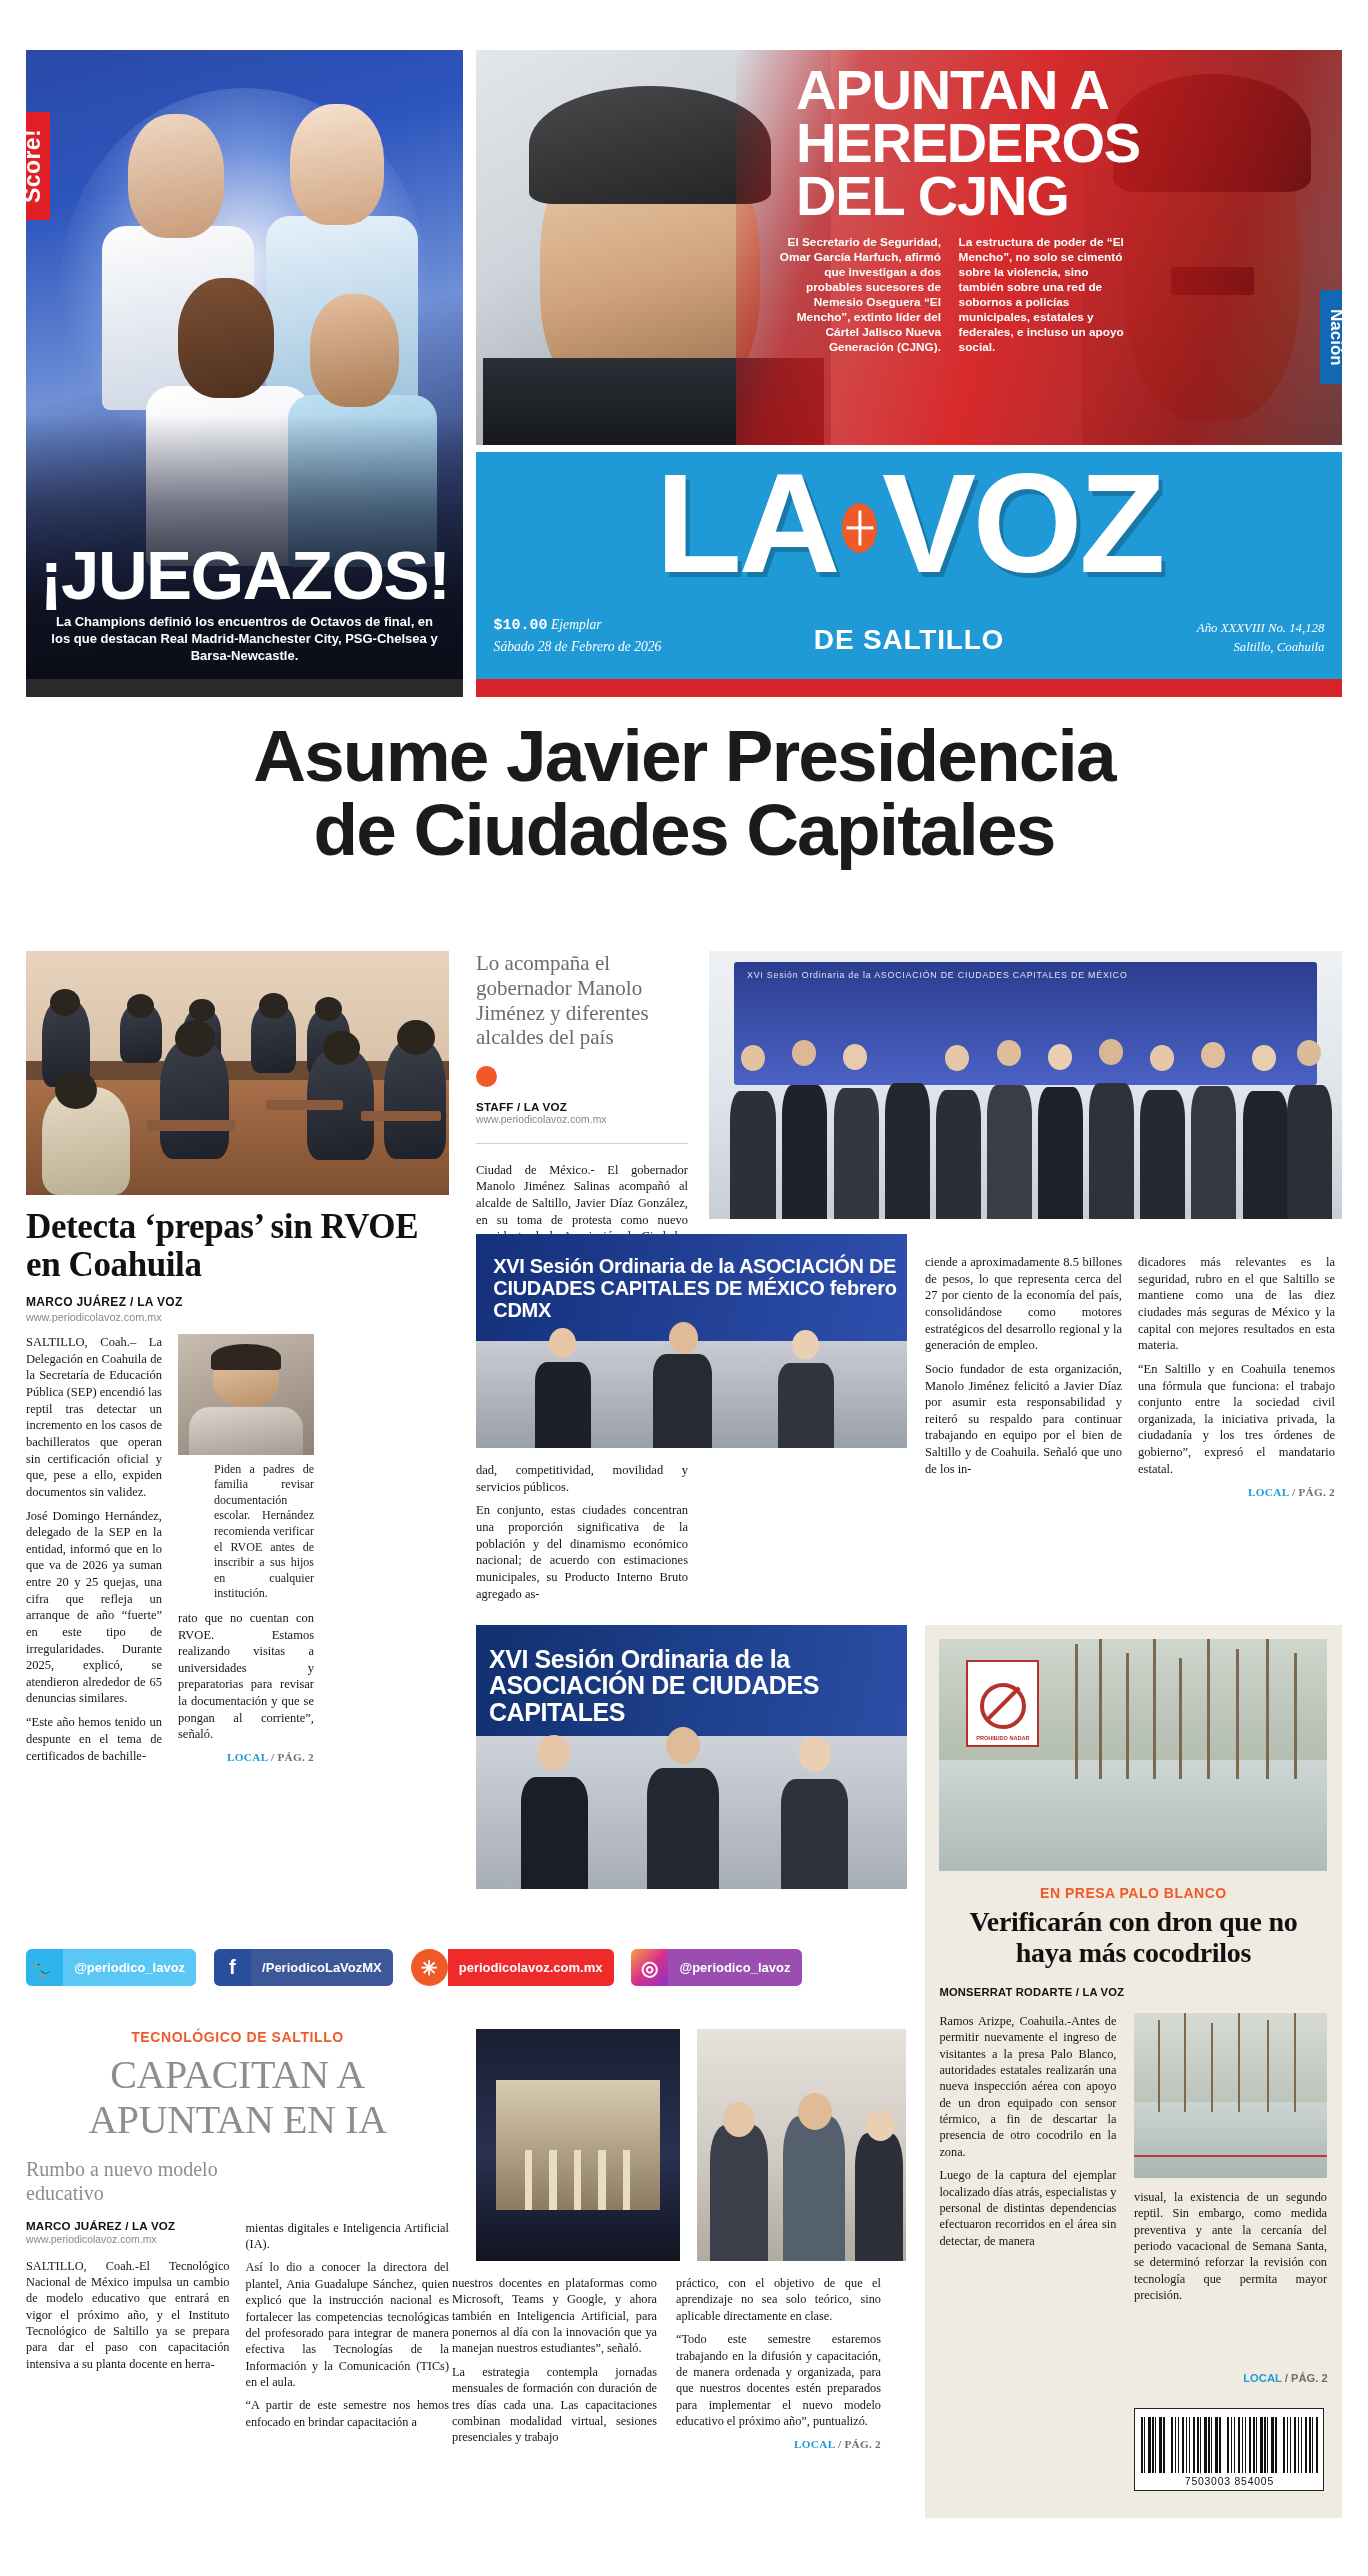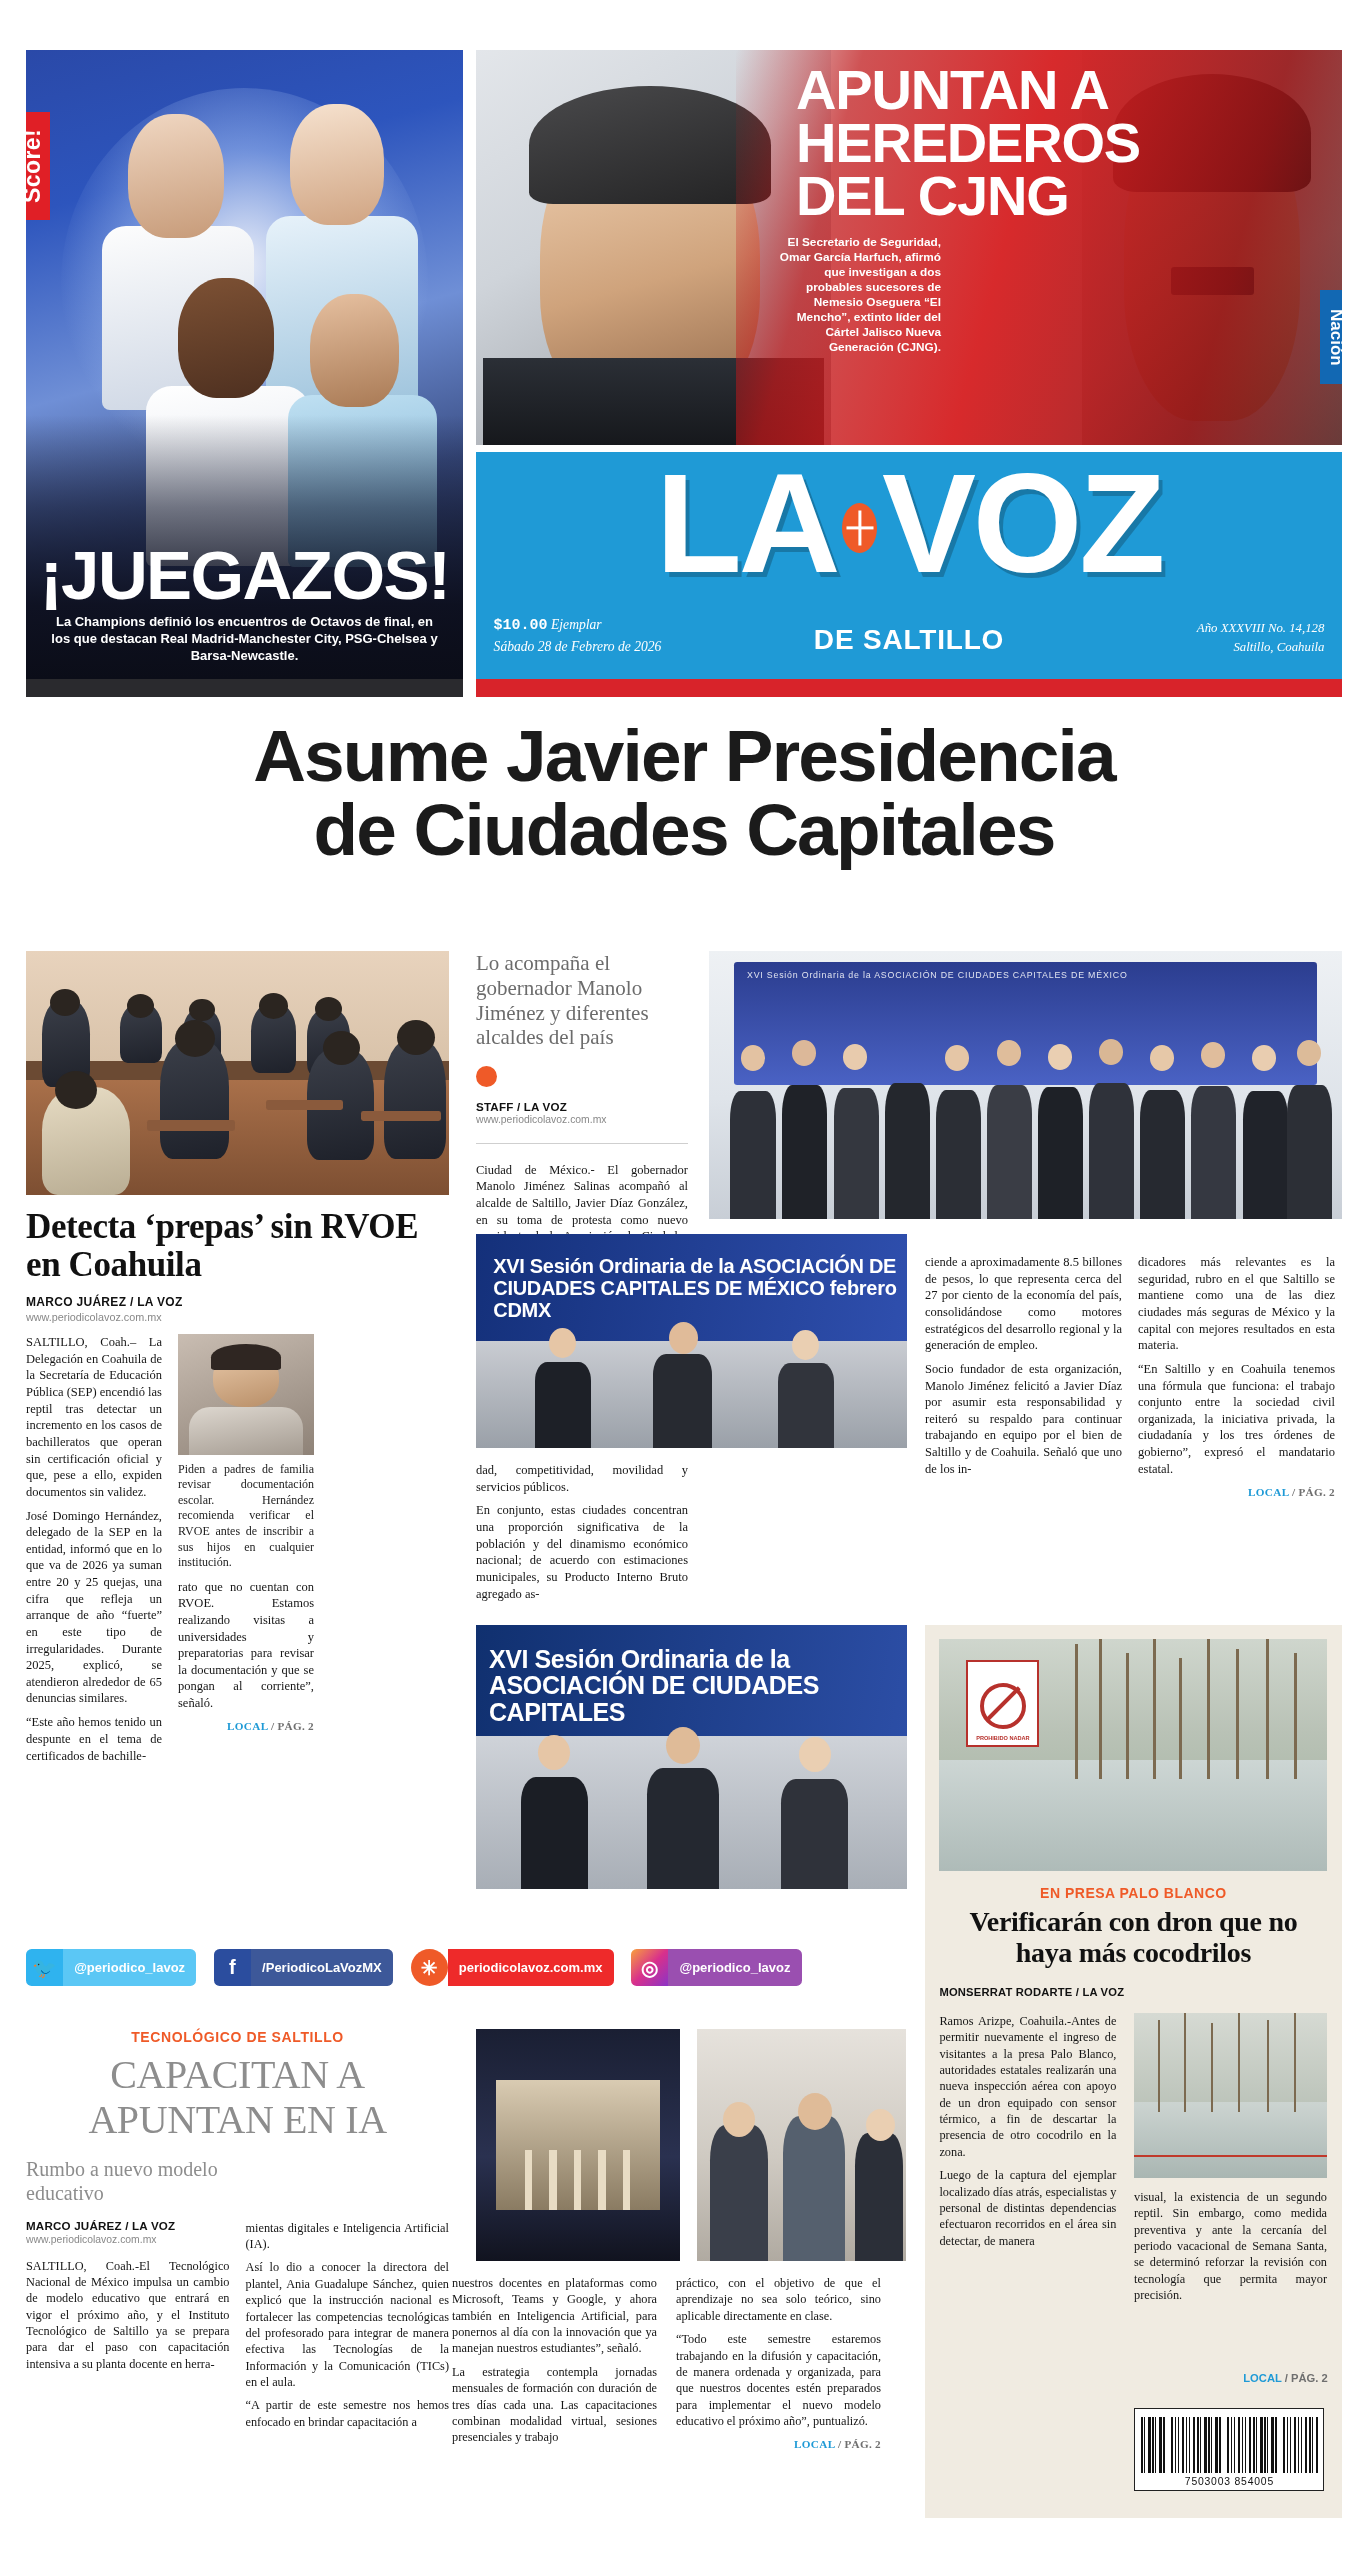--- a/index.html
+++ b/index.html
@@ -96,21 +96,21 @@
 
   .headA{font-family:"Liberation Serif",serif;font-weight:bold;font-size:35px;line-height:1.08;color:#111;margin-top:12.8px;letter-spacing:-0.4px;}
   .bylineA{font-size:12px;font-weight:bold;color:#111;letter-spacing:0.3px;margin-top:11.2px;}
   .siteA{font-size:10.8px;color:#888;margin-top:2.4px;}
   .bodyA{display:flex;gap:16px;margin-top:11.2px;}
   .bodyA .bc{width:136px;font-family:"Liberation Serif",serif;font-size:12.5px;line-height:1.33;text-align:justify;color:#151515;}
   .photoA2{width:136px;height:121px;background:linear-gradient(160deg,#c9bdb2,#8e8277);position:relative;overflow:hidden;margin-bottom:6.4px;}
   .photoA2 .pface{position:absolute;left:26%;top:14%;width:48%;height:46%;border-radius:46%;background:linear-gradient(165deg,#e8c8a8,#b98f68);}
   .photoA2 .phair{position:absolute;left:24%;top:8%;width:52%;height:22%;border-radius:50% 50% 8% 8%;background:#2f2622;}
   .photoA2 .pbody{position:absolute;left:8%;bottom:0;width:84%;height:40%;background:linear-gradient(170deg,#ddd7cf,#a49b91);border-radius:21px 21px 0 0;}
-  .capA2{font-family:"Liberation Serif",serif;font-size:12px;line-height:1.3;color:#222;}
+  .capA2{font-family:"Liberation Serif",serif;font-size:12px;line-height:1.3;color:#222;margin-left:36px;}
   .tagloc{color:#1f9ad6;font-size:11.2px;font-weight:bold;letter-spacing:0.3px;}
   .tagloc b{color:#6f6f6f;}
 
   
   .colB{position:absolute;left:476px;top:951px;width:212px;}
   .kicker{font-family:"Liberation Serif",serif;font-size:21px;line-height:1.18;color:#6c6c6c;}
   .orb{width:21px;height:21px;border-radius:50%;background:#ef5a28;margin:16px 0 12.8px 0;}
   .bylineB{font-size:11.6px;font-weight:bold;color:#111;letter-spacing:0.2px;}
   .siteB{font-size:10.4px;color:#888;margin-top:1.6px;}
   .bodyB{margin-top:17.6px;font-family:"Liberation Serif",serif;font-size:12.5px;line-height:1.33;text-align:justify;color:#151515;border-top:0.8px solid #cfcfcf;padding-top:17.6px;}
@@ -238,20 +238,21 @@
           <div class="stacheR"></div>
       </div>
       <div class="redwash"></div>
       <div class="cjng-head">
         <div>APUNTAN A</div>
         <div>HEREDEROS</div>
         <div>DEL CJNG</div>
       </div>
       <div class="cjng-cols">
         <div class="c rt">El Secretario de Seguridad, Omar García Harfuch, afirmó que investigan a dos probables sucesores de Nemesio Oseguera “El Mencho”, extinto líder del Cártel Jalisco Nueva Generación (CJNG).</div>
+        <div class="c">La estructura de poder de “El Mencho”, no solo se cimentó sobre la violencia, sino también sobre una red de sobornos a policías municipales, estatales y federales, e incluso un apoyo social.</div>
       </div>
       <div class="nacion-tag">Nación</div>
     </div>
 
     <div class="masthead">
       <div class="mh-logo"><span>LA</span><span class="mh-dot"></span><span>VOZ</span></div>
       <div class="mh-sub">DE SALTILLO</div>
       <div class="mh-left">
         <div><b>$10.00</b>
           <span>Ejemplar</span></div>

